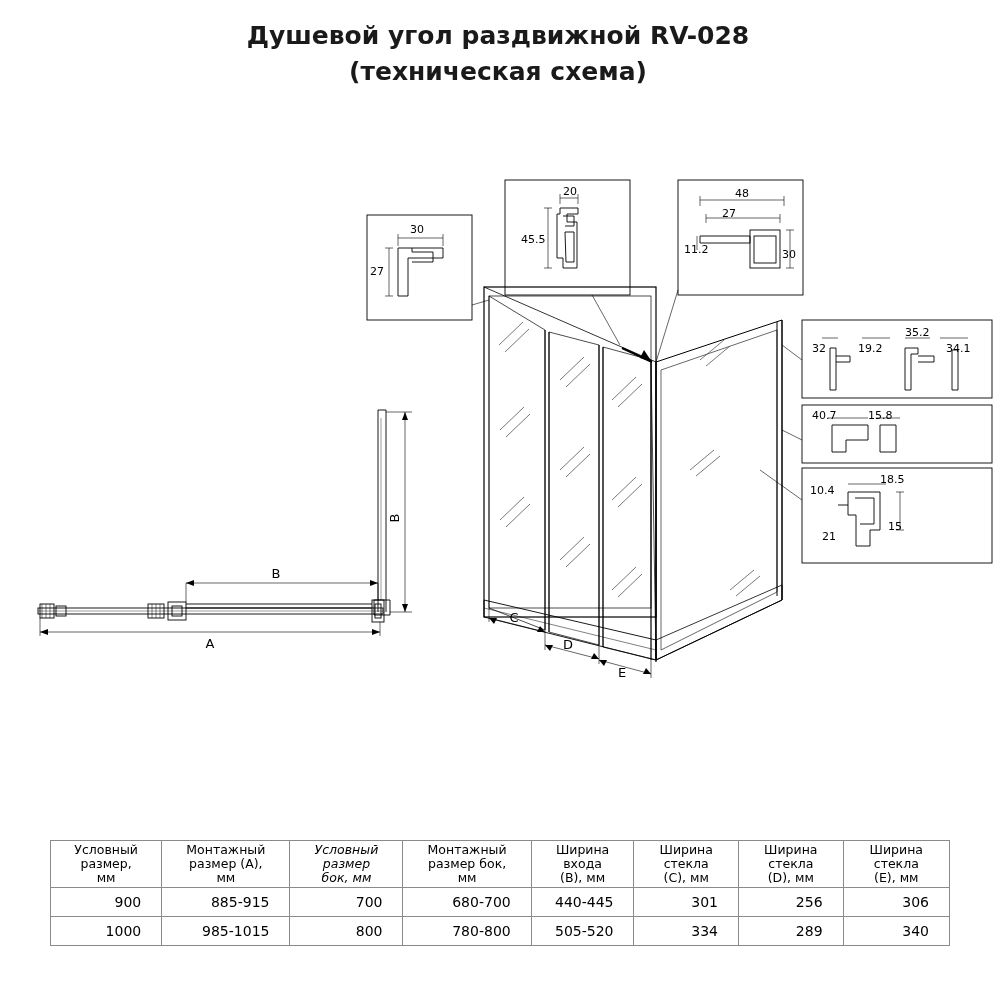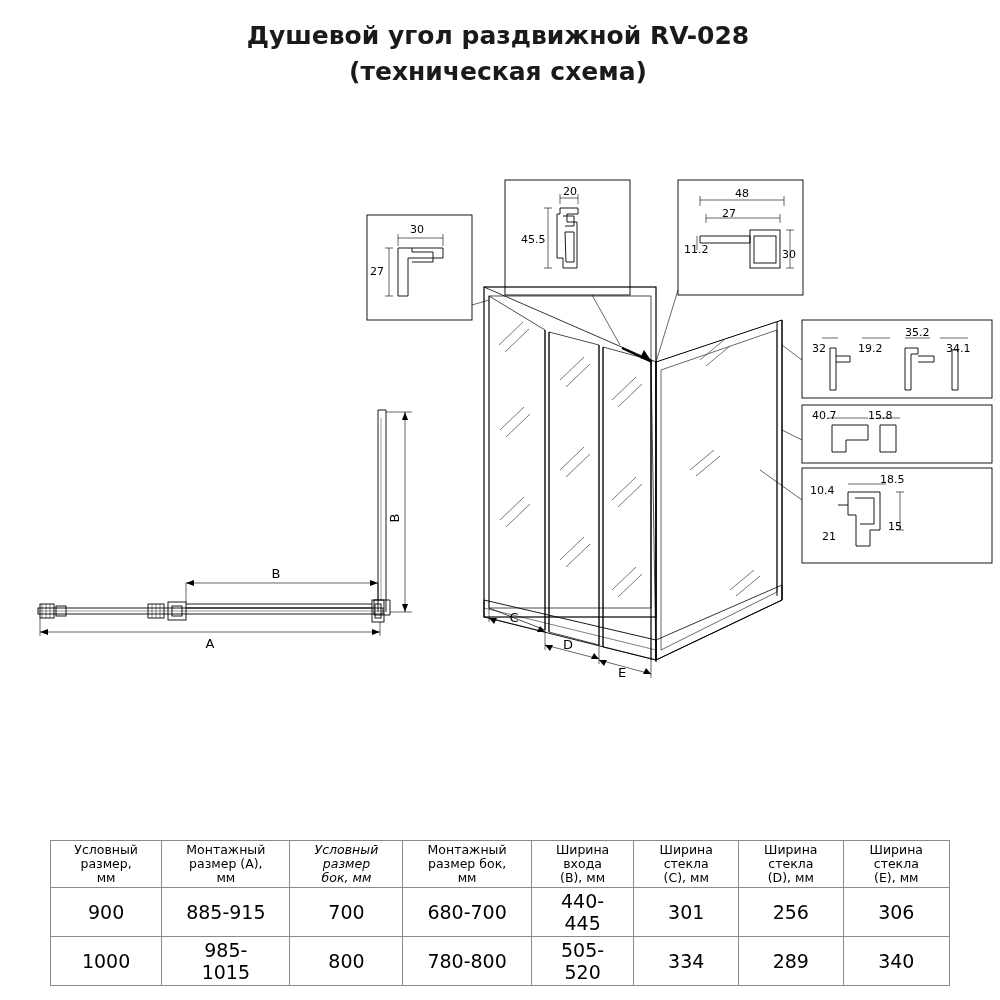--- a/index.html
+++ b/index.html
@@ -49,21 +49,22 @@
     padding: 2px 20px;
   }
   table.spec th {
     font-weight: normal;
     height: 38px;
     line-height: 14px;
     font-size: 12.5px;
   }
   table.spec td {
     height: 24px;
-    font-size: 19px;
+    font-size: 14px;
+    text-align: right;
   }
   .col-0 { width: 100px; }
   .col-1 { width: 125px; }
   .col-2 { width: 110px; font-style: italic; }
   .col-3 { width: 125px; }
   .col-4 { width: 100px; }
   .col-5 { width: 110px; }
   .col-6 { width: 110px; }
   .col-7 { width: 120px; }
 </style>

